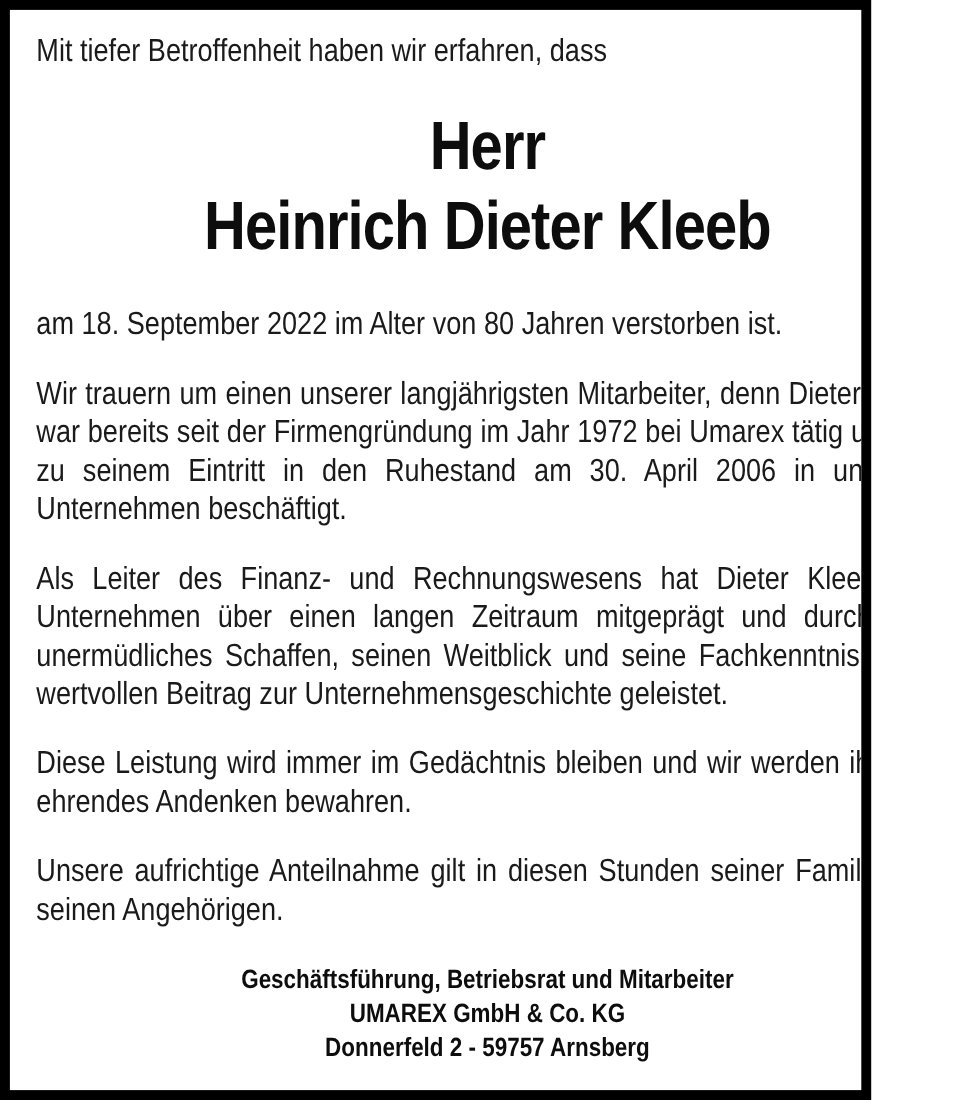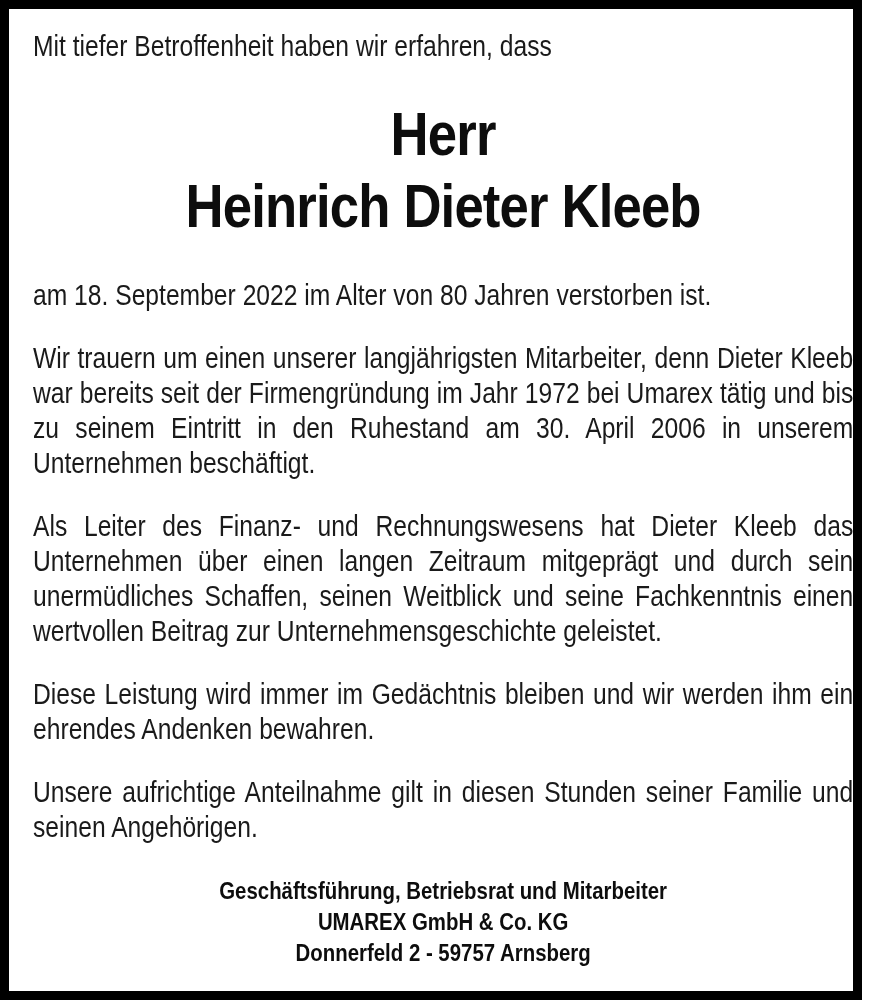--- a/index.html
+++ b/index.html
@@ -8,21 +8,21 @@
     background: #ffffff;
   }
   body {
     width: 886px;
     height: 1000px;
     font-family: "Liberation Sans", sans-serif;
     overflow: hidden;
   }
   .frame {
     box-sizing: border-box;
-    width: 862px;
+    width: 792px;
     height: 1000px;
     background: #000000;
     padding: 9px;
   }
   .sheet {
     box-sizing: border-box;
     width: 100%;
     height: 100%;
     background: #ffffff;
     overflow: hidden;

